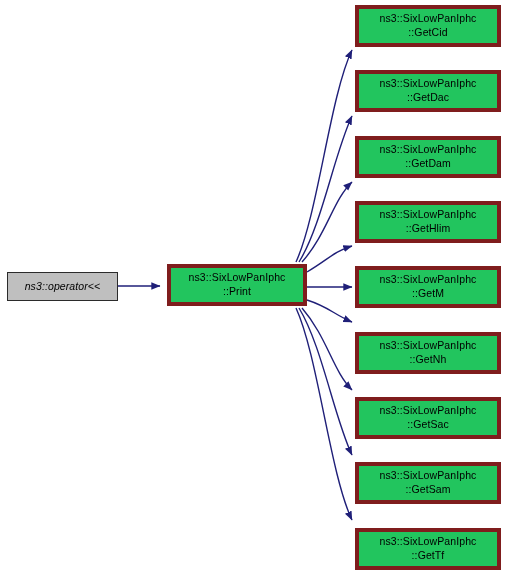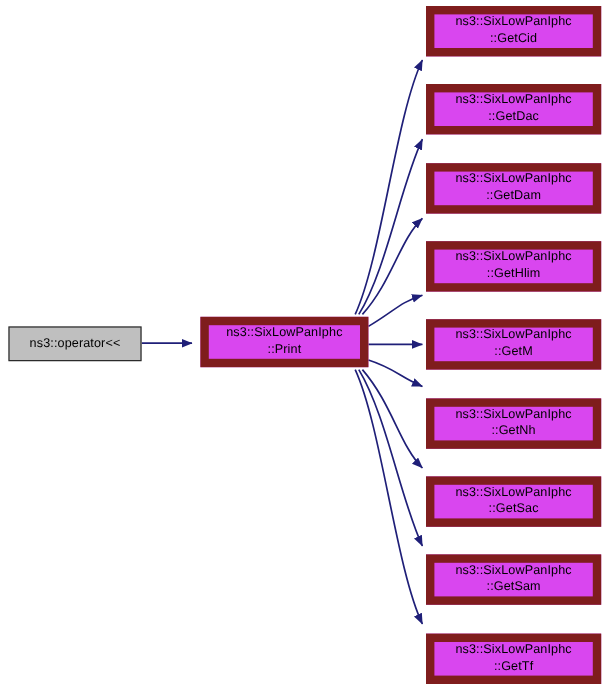--- a/index.html
+++ b/index.html
@@ -20,22 +20,22 @@
     position: absolute;
     left: 0;
     top: 0;
     width: 507px;
     height: 575px;
     pointer-events: none;
   }
   .node {
     position: absolute;
     box-sizing: border-box;
-    border: 7px solid #7f1d1d;
-    background: #d946ef;
+    border: 4px solid #7f1d1d;
+    background: #22c55e;
     display: flex;
     align-items: center;
     justify-content: center;
     text-align: center;
     line-height: 1.32;
     font-size: 10.5px;
     color: #000000;
     letter-spacing: 0.1px;
     white-space: pre-line;
   }
@@ -67,21 +67,21 @@
         <path d="M302,262 C327,234 333,200 352,182" fill="none" stroke="#1f1f78" stroke-width="1.4" marker-end="url(#arrowhead)"></path>
         <path d="M307,272 C329,259 333,252 352,246" fill="none" stroke="#1f1f78" stroke-width="1.4" marker-end="url(#arrowhead)"></path>
         <path d="M307,287 L352,287" fill="none" stroke="#1f1f78" stroke-width="1.4" marker-end="url(#arrowhead)"></path>
         <path d="M307,300 C329,307 333,314 352,322" fill="none" stroke="#1f1f78" stroke-width="1.4" marker-end="url(#arrowhead)"></path>
         <path d="M302,308 C327,337 333,371 352,390" fill="none" stroke="#1f1f78" stroke-width="1.4" marker-end="url(#arrowhead)"></path>
         <path d="M299,308 C322,346 334,417 352,455" fill="none" stroke="#1f1f78" stroke-width="1.4" marker-end="url(#arrowhead)"></path>
         <path d="M296,308 C318,356 330,474 352,520" fill="none" stroke="#1f1f78" stroke-width="1.4" marker-end="url(#arrowhead)"></path>
       </g>
   </svg>
 
-  <div class="node source" id="node-caller" style="left: 7px; top: 272px; width: 111px; height: 29px; background: rgb(191, 191, 191);">
+  <div class="node source" id="node-caller" style="left: 7px; top: 272px; width: 111px; height: 29px; background: rgb(191, 191, 191); font-style: italic;">
     <span class="label">ns3::operator&lt;&lt;</span>
   </div>
 
   <div class="node" id="node-center" style="left: 167px; top: 264px; width: 140px; height: 42px;">
     <span class="label">ns3::SixLowPanIphc
 ::Print</span>
   </div>
 
   <div id="callee-nodes">
       <div class="node" style="left: 355px; top: 5px; width: 146px; height: 42px;"><span class="label">ns3::SixLowPanIphc

